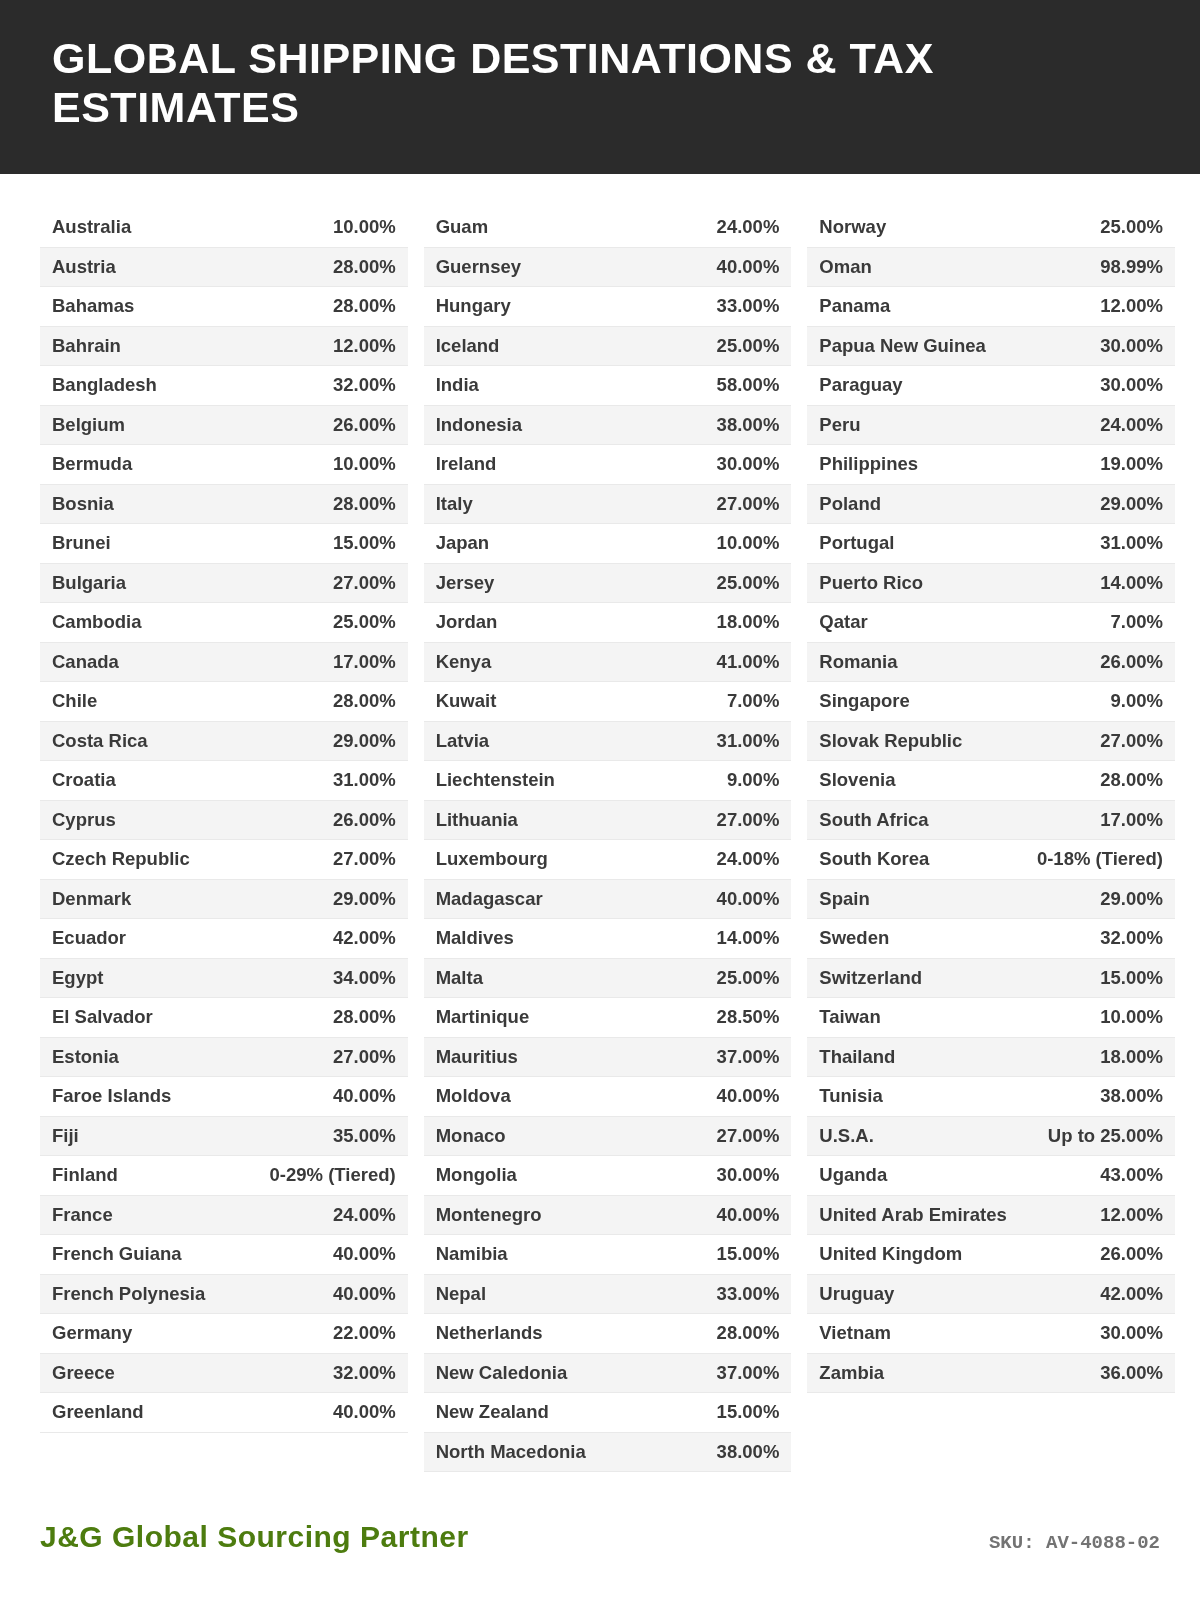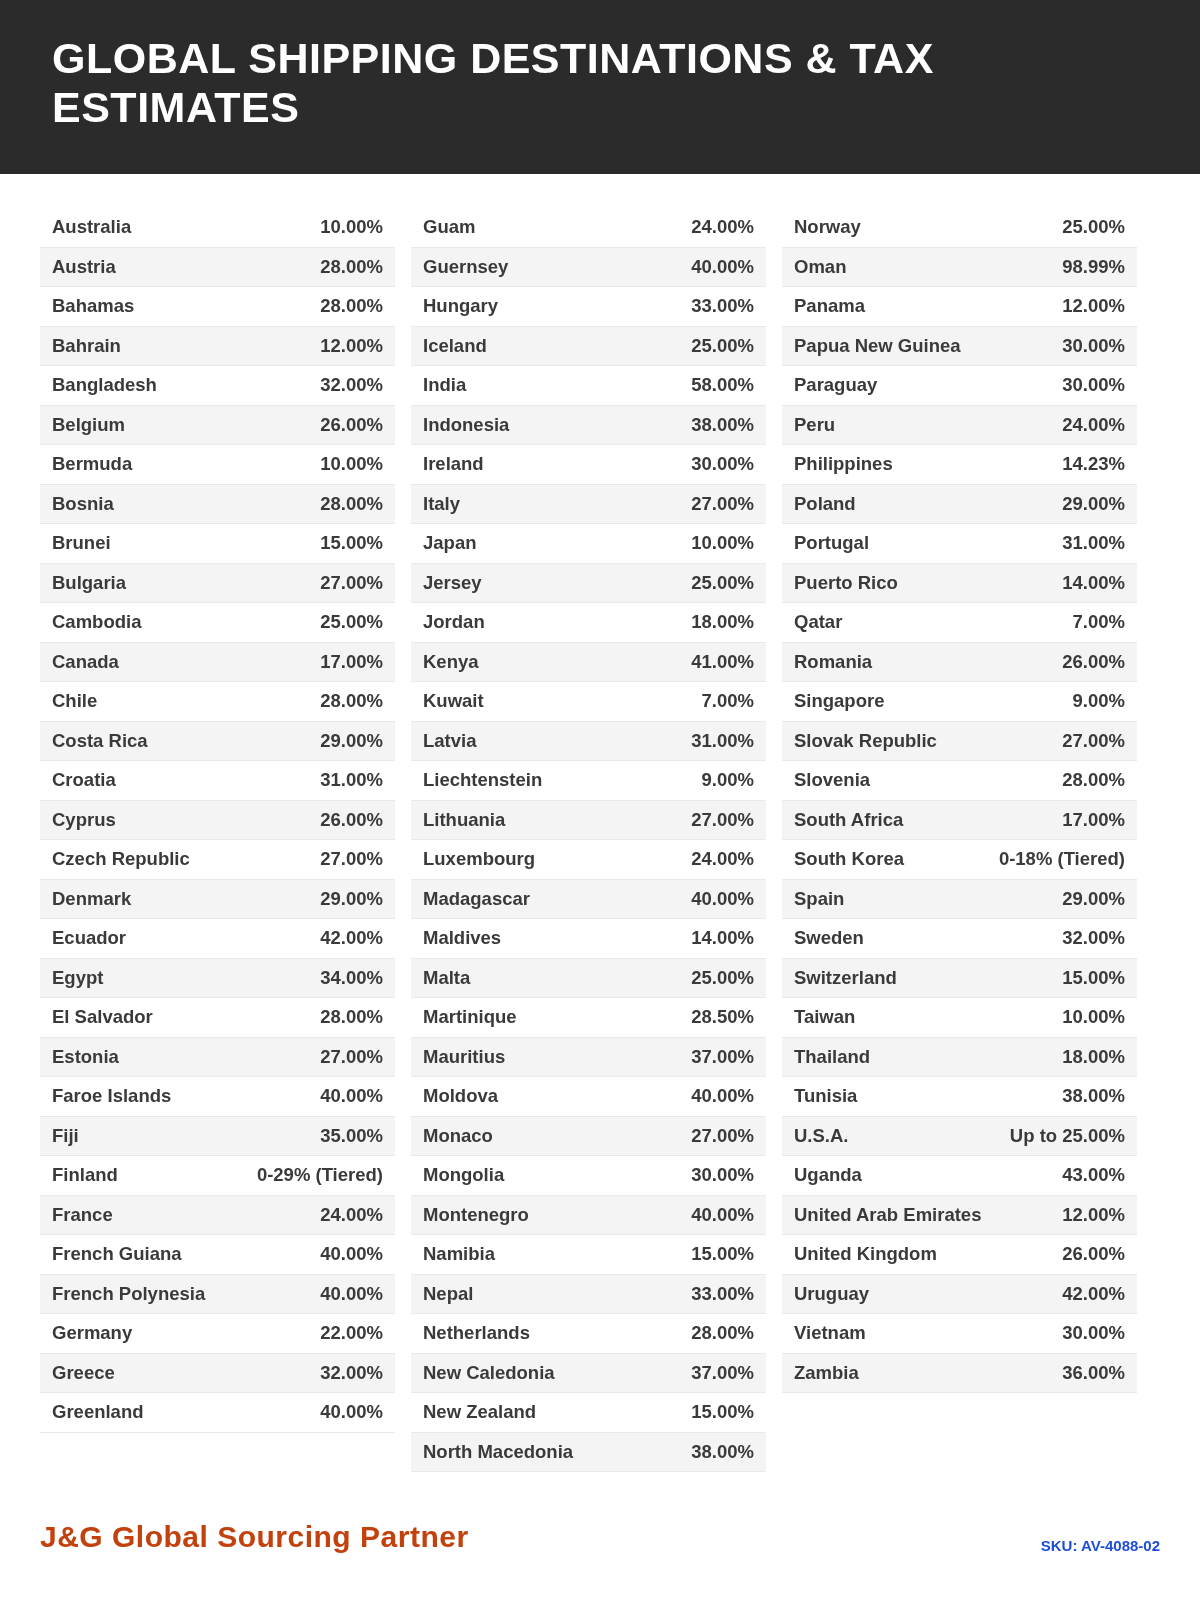--- a/index.html
+++ b/index.html
@@ -29,21 +29,21 @@
     color: #ffffff;
     margin-bottom: 12px;
   }
   .header .subtitle {
     font-size: 25px;
     font-weight: 700;
     color: #f0f0f0;
   }
   .table-area {
     flex: 1 1 auto;
-    padding: 34px 63px 0 40px;
+    padding: 34px 25px 0 40px;
     display: flex;
     gap: 16px;
     align-items: flex-start;
   }
   .col {
     flex: 1 1 0;
     min-width: 0;
   }
   .row {
     display: flex;
@@ -72,27 +72,28 @@
     flex: 0 0 auto;
     display: flex;
     justify-content: space-between;
     align-items: flex-end;
     padding: 0 40px 46px 40px;
     margin-top: auto;
   }
   .brand {
     font-size: 30px;
     font-weight: 800;
-    color: #c2410c;
+    color: #4d7c0f;
     letter-spacing: 0.5px;
   }
   .sku {
-    font-size: 15px;
+    font-size: 19px;
     font-weight: 700;
-    color: #1d4ed8;
+    color: #737373;
+    font-family: Liberation Mono, monospace;
   }
 </style>
 </head>
 <body>
 
 <div class="page">
 
   <div class="header">
     <h1>GLOBAL SHIPPING DESTINATIONS &amp; TAX ESTIMATES</h1>
   </div>
@@ -374,21 +375,21 @@
         <div class="row">
           <span class="country">Paraguay</span>
           <span class="rate">30.00%</span>
         </div>
         <div class="row">
           <span class="country">Peru</span>
           <span class="rate">24.00%</span>
         </div>
         <div class="row">
           <span class="country">Philippines</span>
-          <span class="rate">14.23%</span>
+          <span class="rate">19.00%</span>
         </div>
         <div class="row">
           <span class="country">Poland</span>
           <span class="rate">29.00%</span>
         </div>
         <div class="row">
           <span class="country">Portugal</span>
           <span class="rate">31.00%</span>
         </div>
         <div class="row">

